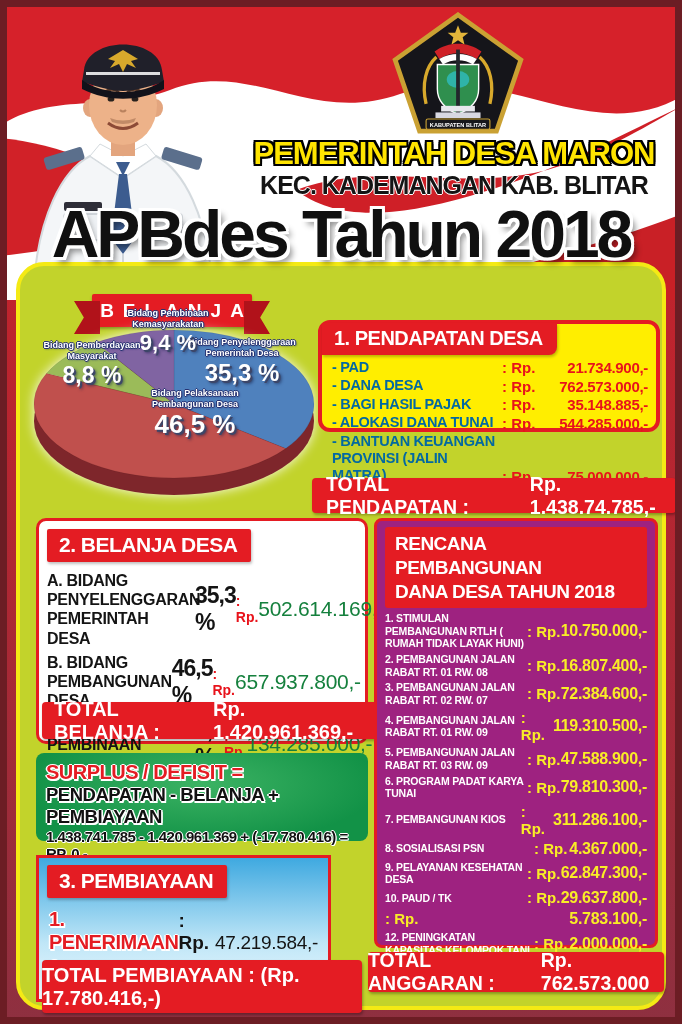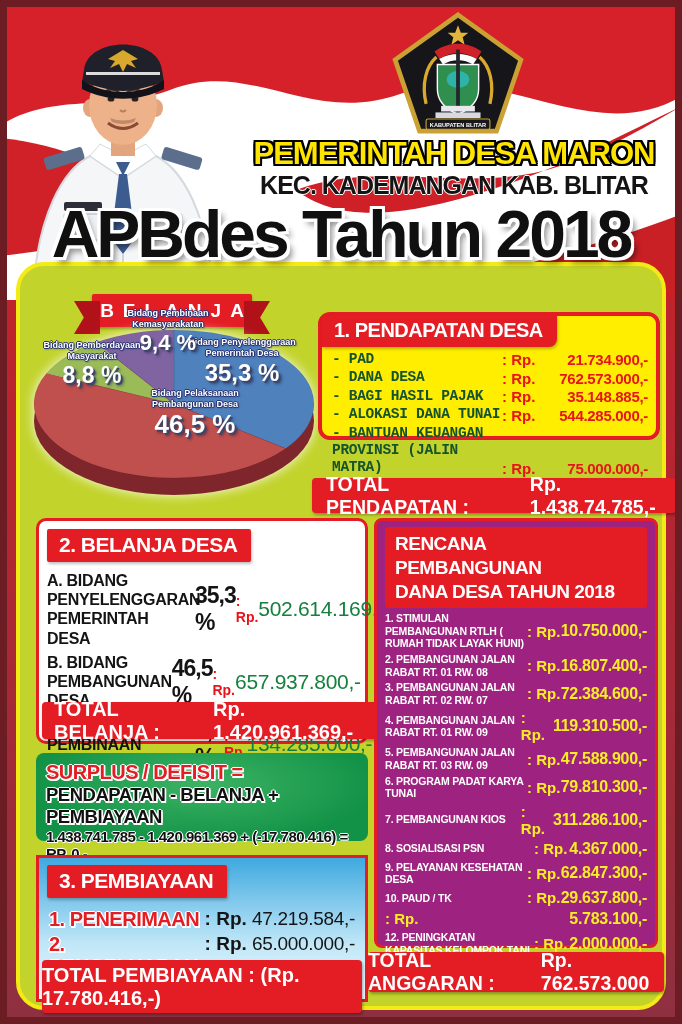--- a/index.html
+++ b/index.html
@@ -45,25 +45,25 @@
   .pl-2{left:92px;top:340px;width:110px;}   .pl-2 .pie-pct{font-size:23px;}
   .pl-3{left:168px;top:308px;width:106px;}  .pl-3 .pie-pct{font-size:22px;}
 
   
   .tab{display:inline-block;background:#e41c23;color:#fff;font-weight:bold;letter-spacing:-0.5px;
        padding:4px 14px 5px 12px;border-radius:2px;box-shadow:1px 2px 3px rgba(0,0,0,.25);}
   .totalbar{position:absolute;background:#e41c23;border-radius:4px;z-index:4;display:flex;align-items:center;
             color:#fff;font-weight:bold;box-shadow:1px 2px 3px rgba(0,0,0,.3);}
 
   
-  .pendapatan{position:absolute;left:318px;top:312px;width:342px;height:128px;z-index:4;background:#ffee00;
+  .pendapatan{position:absolute;left:318px;top:320px;width:342px;height:112px;z-index:4;background:#ffee00;
               border:4px solid #e41c23;border-radius:12px;box-sizing:border-box;padding:0 8px 0 10px;}
   .pendapatan .tab{margin:-1px 0 4px -10px;font-size:20px;border-radius:0 0 8px 0;}
   .p-row{display:flex;align-items:flex-end;margin:0 0 1px 0;}
-  .p-label{flex:1;font-size:14.5px;font-weight:bold;color:#14532d;line-height:1.2;letter-spacing:-0.3px;font-family:Liberation Mono, monospace;}
+  .p-label{flex:1;font-size:14.5px;font-weight:bold;color:#0369a1;line-height:1.2;letter-spacing:-0.3px;}
   .p-rp{width:42px;font-size:15px;font-weight:bold;color:#e8131b;}
   .p-amt{width:104px;text-align:right;font-size:15px;font-weight:bold;color:#e8131b;letter-spacing:-0.3px;}
   .bar-pendapatan{left:312px;top:478px;width:350px;height:35px;font-size:19.5px;padding-left:14px;gap:14px;}
 
   
   .belanja{position:absolute;left:36px;top:518px;width:332px;height:226px;z-index:4;background:#fff;
            border:3px solid #e41c23;border-radius:10px;box-sizing:border-box;padding:6px 8px;}
   .belanja .tab{font-size:21px;margin:2px 0 4px 0;}
   .b-row{display:flex;align-items:center;margin:5px 0;}
   .b-label{width:148px;font-size:16px;font-weight:bold;color:#141414;line-height:1.2;letter-spacing:-0.3px;}
@@ -76,25 +76,25 @@
   .surplus{position:absolute;left:36px;top:753px;width:332px;height:88px;z-index:4;border-radius:8px;
            background:radial-gradient(ellipse at 50% 35%,#3cb363 0%,#129247 75%);box-sizing:border-box;padding:8px 10px;}
   .s1{font-size:20px;font-weight:bold;color:#e41c23;letter-spacing:-0.5px;
       text-shadow:1.5px 0 0 #fff,-1.5px 0 0 #fff,0 1.5px 0 #fff,0 -1.5px 0 #fff,1.5px 1.5px 0 #fff;}
   .s2{font-size:18.5px;font-weight:bold;color:#111;letter-spacing:-0.5px;
       text-shadow:1.5px 0 0 #fff,-1.5px 0 0 #fff,0 1.5px 0 #fff,0 -1.5px 0 #fff,1.5px 1.5px 0 #fff;}
   .s3{font-size:15px;font-weight:bold;color:#111;letter-spacing:-0.5px;
       text-shadow:1px 0 0 #fff,-1px 0 0 #fff,0 1px 0 #fff,0 -1px 0 #fff,1px 1px 0 #fff;}
 
   
-  .pembiayaan{position:absolute;left:36px;top:855px;width:332px;height:147px;z-index:4;
+  .pembiayaan{position:absolute;left:36px;top:855px;width:295px;height:147px;z-index:4;
               background:linear-gradient(180deg,#3fa9e0 0%,#bfe6f7 60%,#eef9ff 100%);
               border:3px solid #e41c23;border-radius:0;box-sizing:border-box;padding:6px 8px;}
   .pembiayaan .tab{font-size:21px;margin:1px 0 8px 0;}
-  .f-row{display:flex;align-items:flex-start;margin:2px 2px;}
+  .f-row{display:flex;align-items:flex-end;margin:2px 2px;}
   .f-label{width:158px;font-size:20px;font-weight:bold;color:#e41c23;letter-spacing:-0.5px;
            text-shadow:1.5px 0 0 #fff,-1.5px 0 0 #fff,0 1.5px 0 #fff,0 -1.5px 0 #fff,1.5px 1.5px 0 #fff;}
   .f-rp{width:48px;font-size:19px;font-weight:bold;color:#141414;}
   .f-amt{flex:1;text-align:right;font-size:19px;font-weight:normal;color:#141414;letter-spacing:-0.3px;}
   .bar-pembiayaan{left:42px;top:960px;width:320px;height:53px;font-size:20px;justify-content:center;}
 
   
   .rencana{position:absolute;left:374px;top:518px;width:284px;height:430px;z-index:4;background:#9e2280;
            border:3px solid #e41c23;border-radius:8px;box-sizing:border-box;padding:6px 8px;}
   .rencana-title{background:#e41c23;color:#fff;font-weight:bold;font-size:19px;line-height:1.25;

